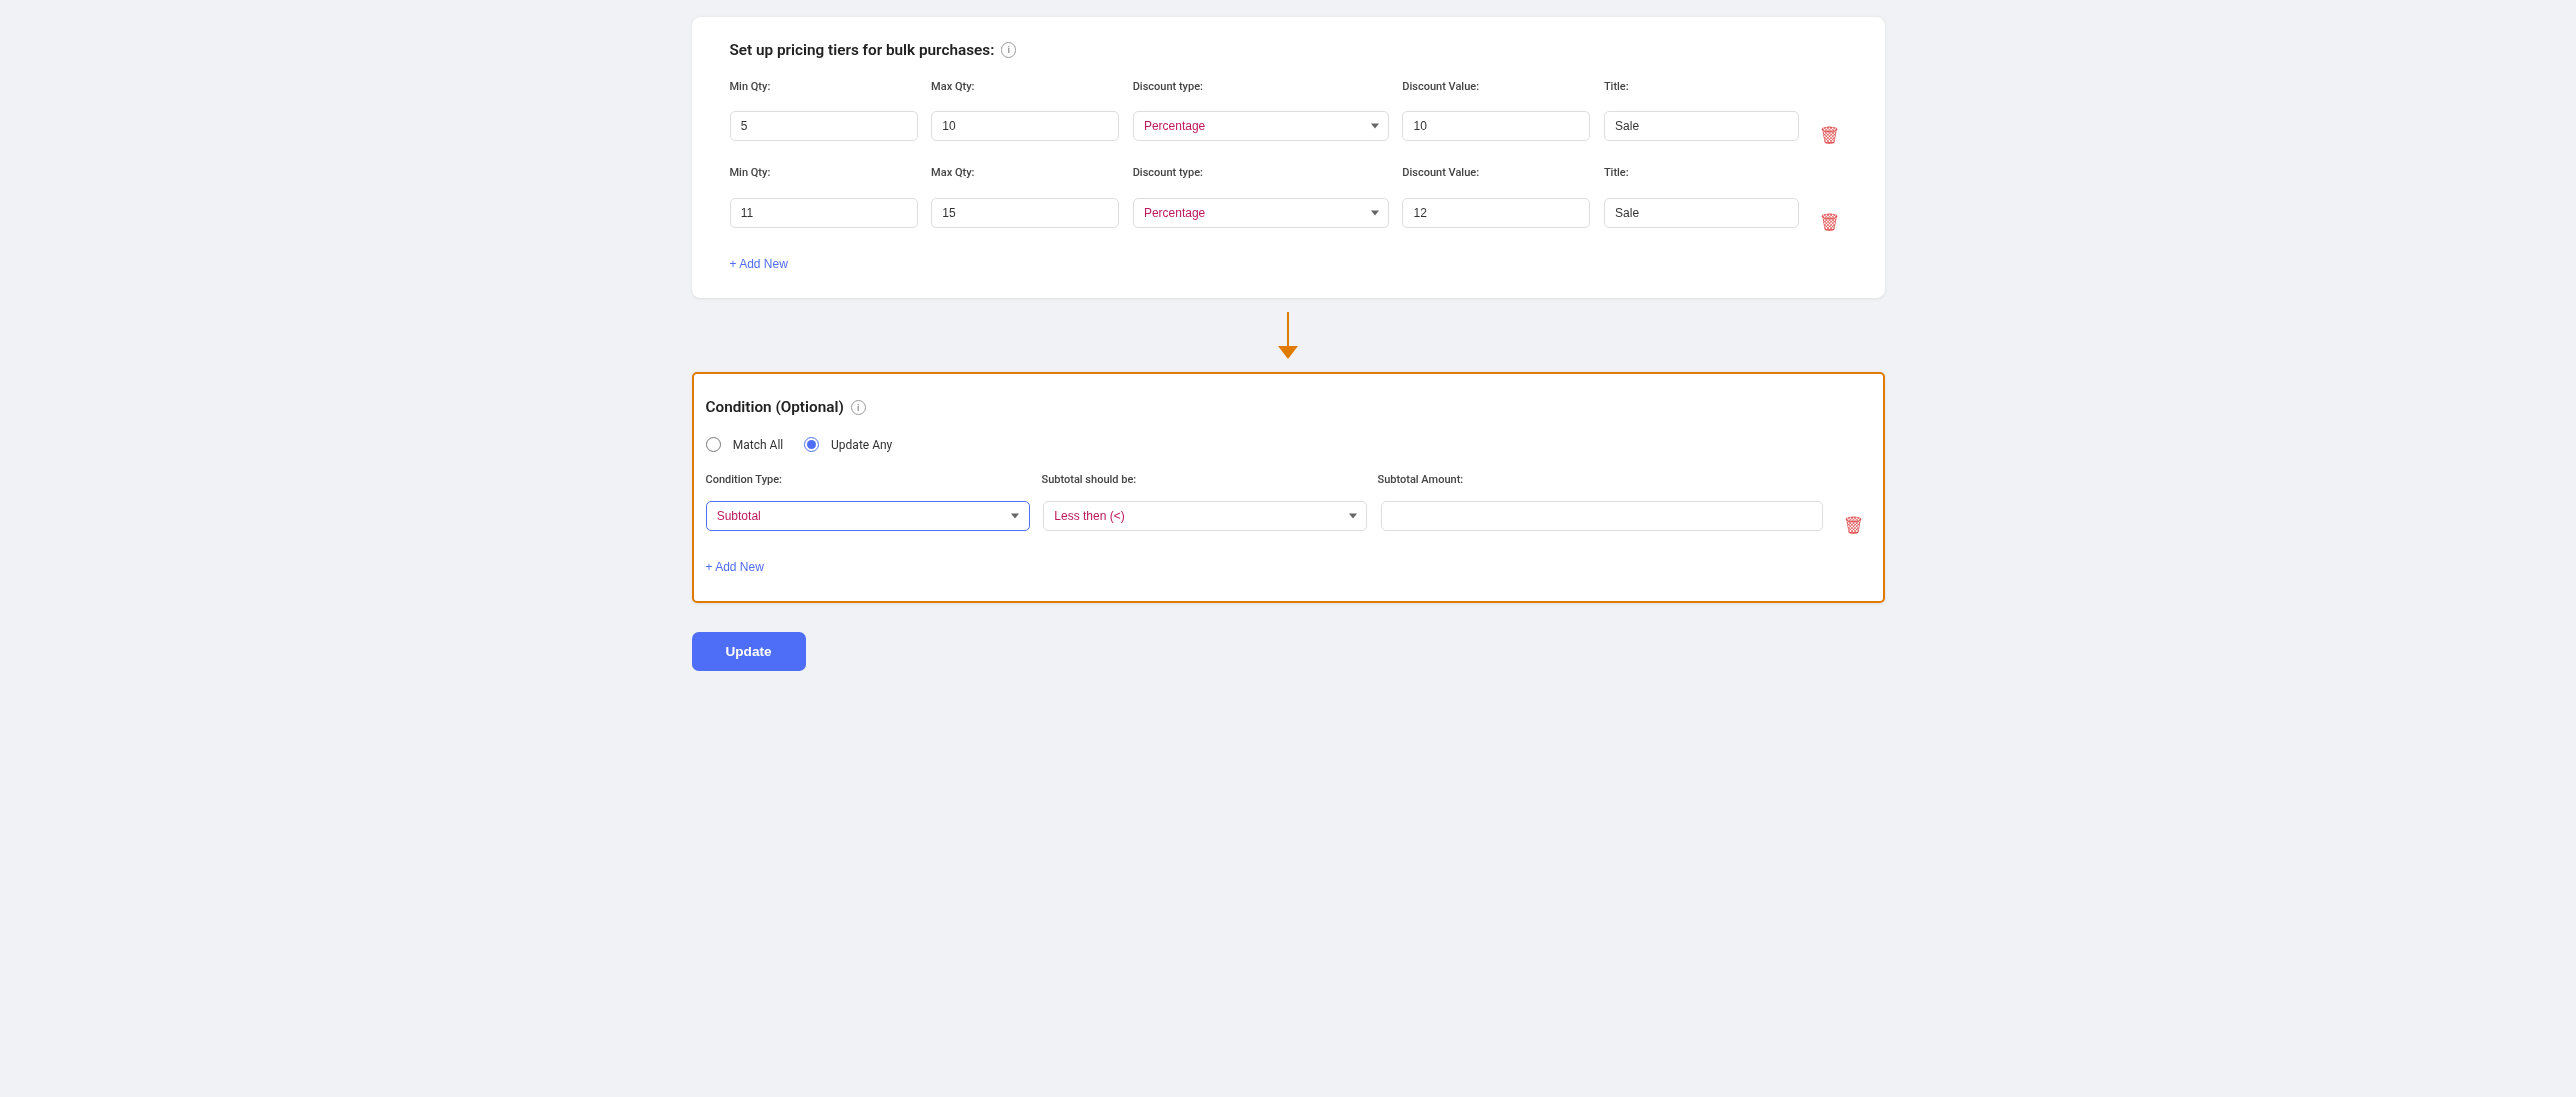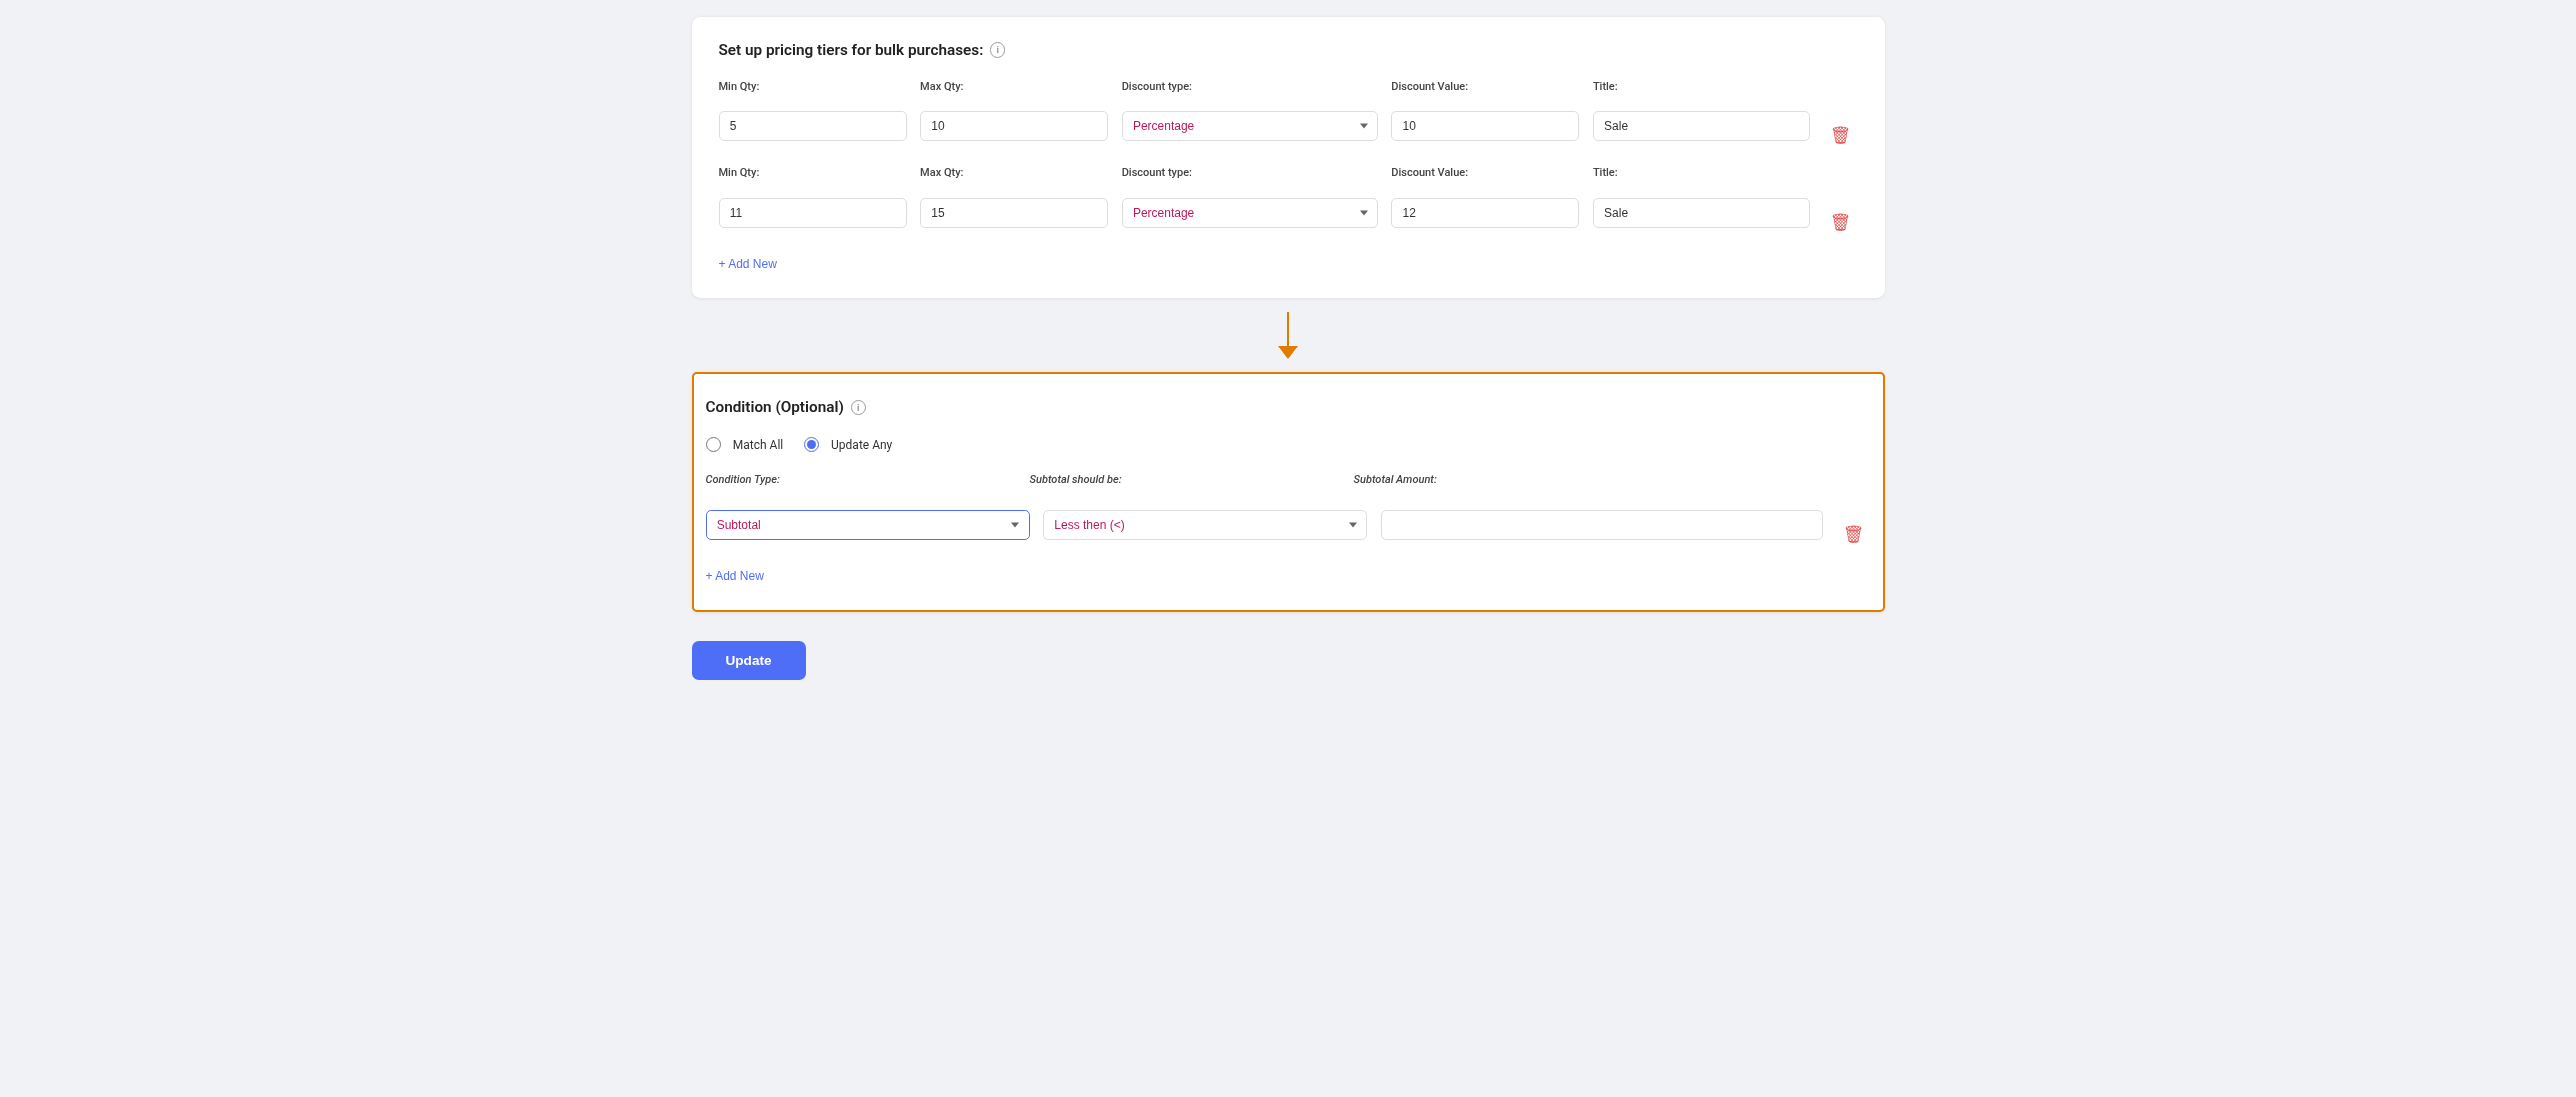--- a/index.html
+++ b/index.html
@@ -13,21 +13,21 @@
     }
 
     .page-wrapper {
       max-width: 1193px;
       margin: 0 auto;
     }
 
     .card {
       background: #fff;
       border-radius: 8.5px;
-      padding: 24px 27px;
+      padding: 24px 38px;
       margin-bottom: 0;
       box-shadow: 0 0.9px 3.4px rgba(0,0,0,0.08);
     }
 
     .card-title {
       font-size: 15.3px;
       font-weight: 600;
       color: #222;
       margin-bottom: 20.5px;
       display: flex;
@@ -201,23 +201,22 @@
     }
 
     .radio-label {
       font-size: 12px;
       color: #333;
     }
 
     .condition-row-label {
       display: grid;
       grid-template-columns: 324px 324px 1fr 34px;
-      gap: 0;
-      margin-bottom: 11px;
-      font-style: italic;
+      gap: 12px;
+      margin-bottom: 2px;
     }
 
     .condition-row-fields {
       display: grid;
       grid-template-columns: 324px 324px 1fr 34px;
       gap: 13.6px;
       align-items: center;
       margin-bottom: 17px;
     }
 

